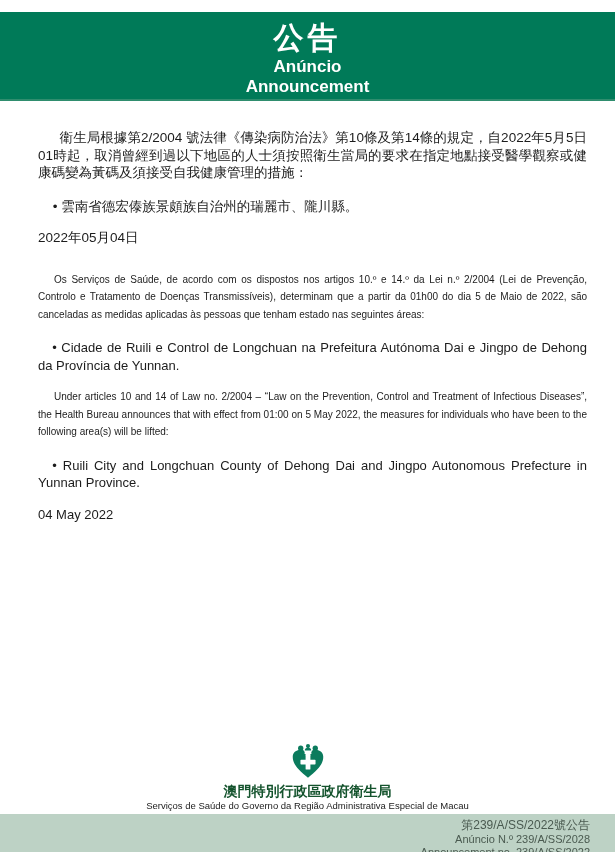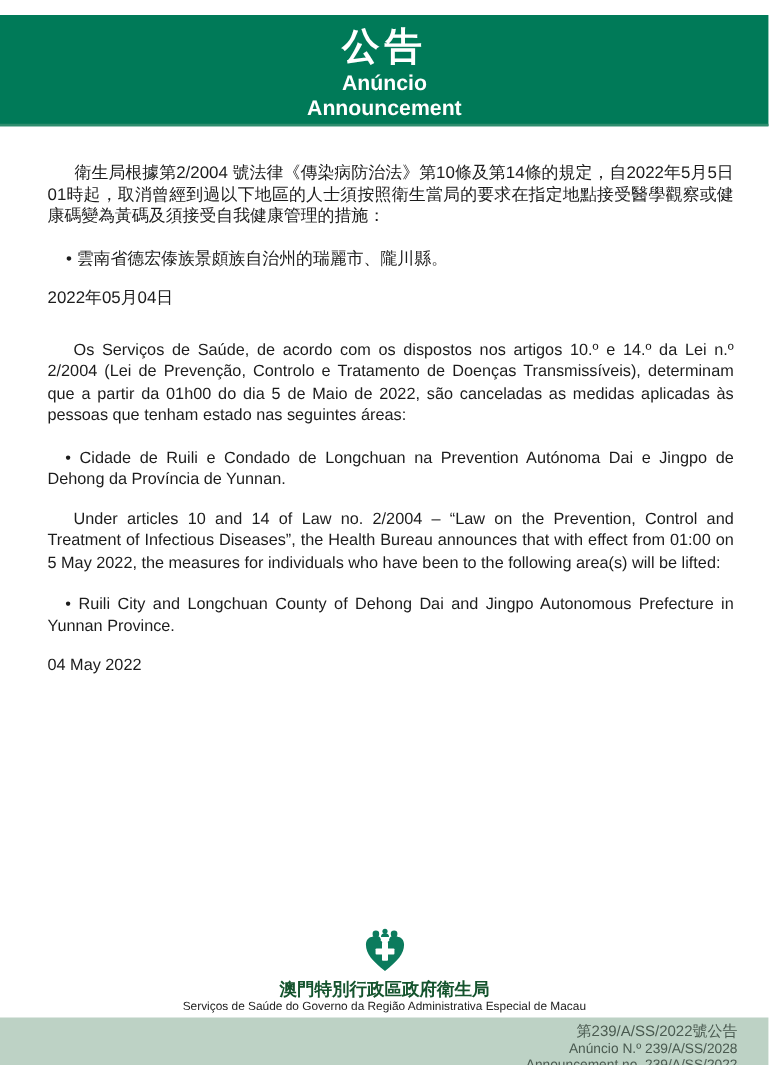--- a/index.html
+++ b/index.html
@@ -38,21 +38,21 @@
     font-size: 17px;
     font-weight: bold;
     line-height: 20px;
   }
 
   
   .content {
     padding: 28px 28px 0 38px;
   }
   .para {
-    font-size: 13px;
+    font-size: 10px;
     line-height: 17.5px;
     text-align: justify;
     text-indent: 1.6em;
     margin-bottom: 16px;
   }
   .bullet {
     font-size: 13px;
     line-height: 17.5px;
     text-align: justify;
     text-indent: 1.1em;
@@ -120,21 +120,21 @@
   <main class="content">
 
     <section>
       <p class="para cjk">衛生局根據第2/2004 號法律《傳染病防治法》第10條及第14條的規定，自2022年5月5日01時起，取消曾經到過以下地區的人士須按照衛生當局的要求在指定地點接受醫學觀察或健康碼變為黃碼及須接受自我健康管理的措施：</p>
       <p class="bullet cjk">• 雲南省德宏傣族景頗族自治州的瑞麗市、隴川縣。</p>
       <p class="date-line cjk">2022年05月04日</p>
     </section>
 
     <section>
       <p class="para">Os Serviços de Saúde, de acordo com os dispostos nos artigos 10.º e 14.º da Lei n.º 2/2004 (Lei de Prevenção, Controlo e Tratamento de Doenças Transmissíveis), determinam que a partir da 01h00 do dia 5 de Maio de 2022, são canceladas as medidas aplicadas às pessoas que tenham estado nas seguintes áreas:</p>
-      <p class="bullet">• Cidade de Ruili e Condado de Longchuan na Prevention Autónoma Dai e Jingpo de Dehong da Província de Yunnan.</p>
+      <p class="bullet">• Cidade de Ruili e Control de Longchuan na Prefeitura Autónoma Dai e Jingpo de Dehong da Província de Yunnan.</p>
     </section>
 
     <section>
       <p class="para">Under articles 10 and 14 of Law no. 2/2004 – “Law on the Prevention, Control and Treatment of Infectious Diseases”, the Health Bureau announces that with effect from 01:00 on 5 May 2022, the measures for individuals who have been to the following area(s) will be lifted:</p>
       <p class="bullet">• Ruili City and Longchuan County of Dehong Dai and Jingpo Autonomous Prefecture in Yunnan Province.</p>
       <p class="date-line">04 May 2022</p>
     </section>
 
   </main>
 

